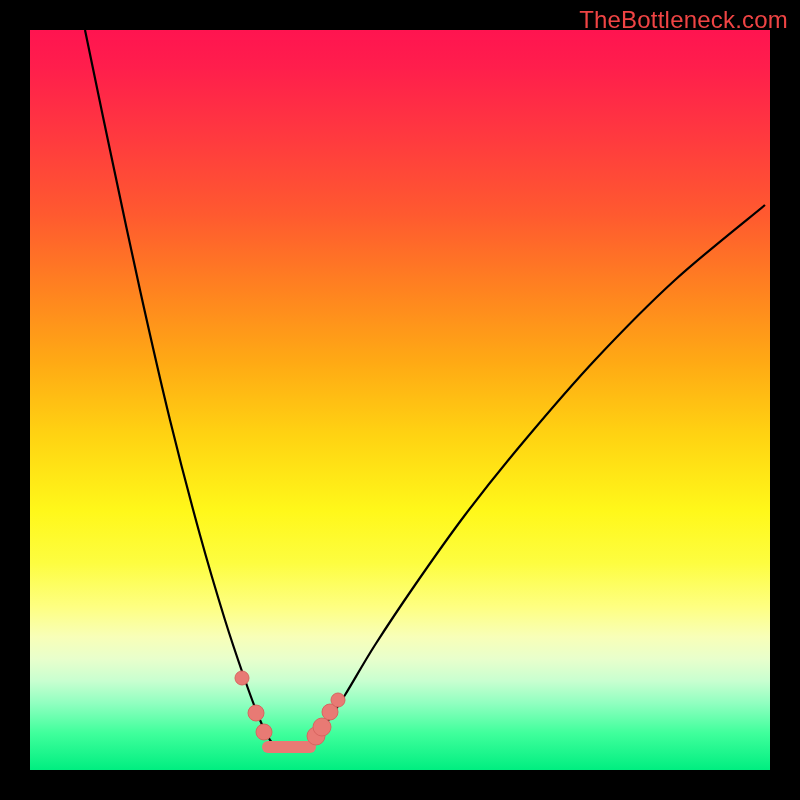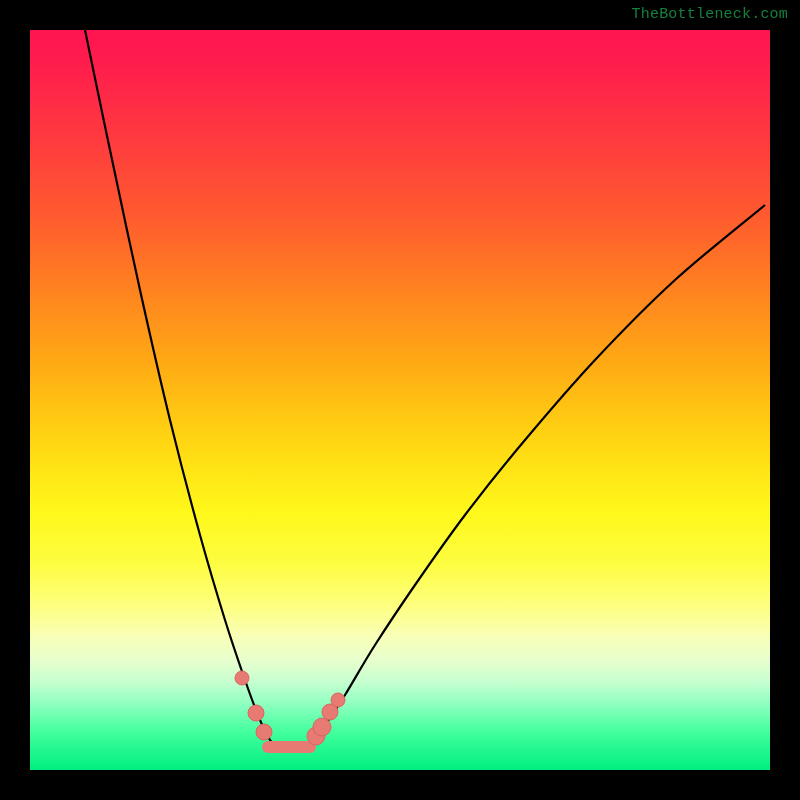--- a/index.html
+++ b/index.html
@@ -32,26 +32,25 @@
       #e8ffcc 85%,
       #c8ffd0 88%,
       #90ffc0 91%,
       #40ff9c 95%,
       #00ee80 100%);
   }
   .watermark {
     position: absolute;
     top: 6px;
     right: 12px;
-    color: #15803d;
-    font-size: 15px;
+    color: #ef4444;
+    font-size: 24px;
     font-weight: 500;
     letter-spacing: 0.2px;
     z-index: 10;
-    font-family: Liberation Mono, monospace;
   }
   svg.curve {
     position: absolute;
     left: 0;
     top: 0;
     width: 740px;
     height: 740px;
     pointer-events: none;
   }
   .marker {

